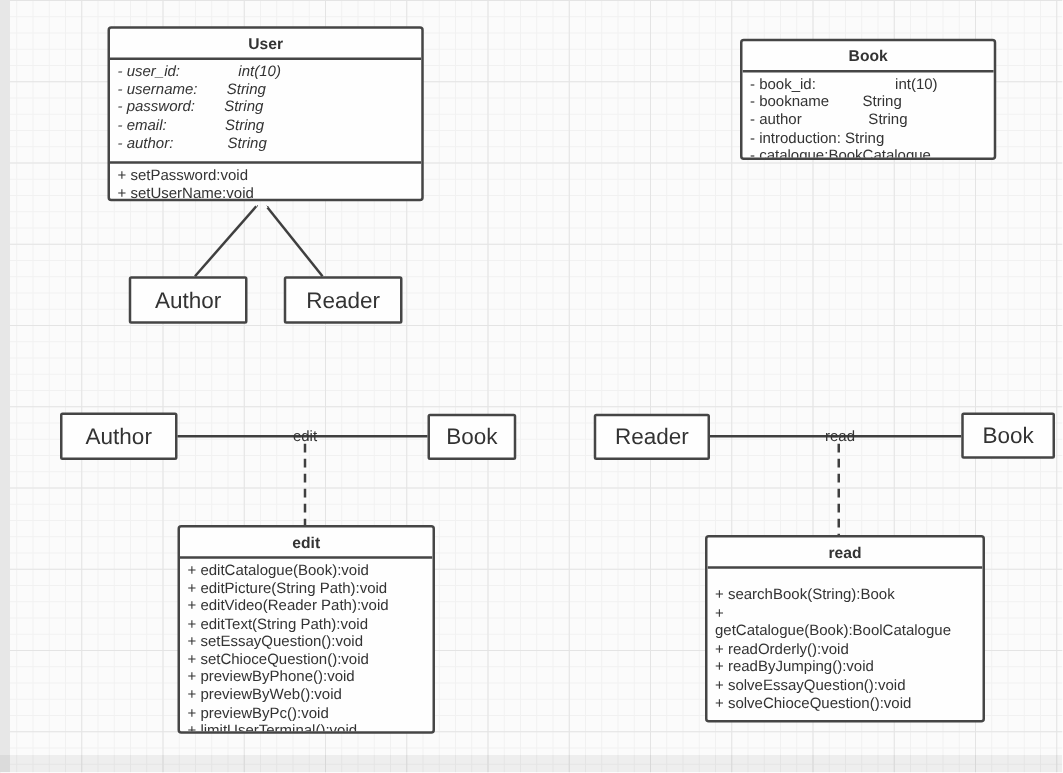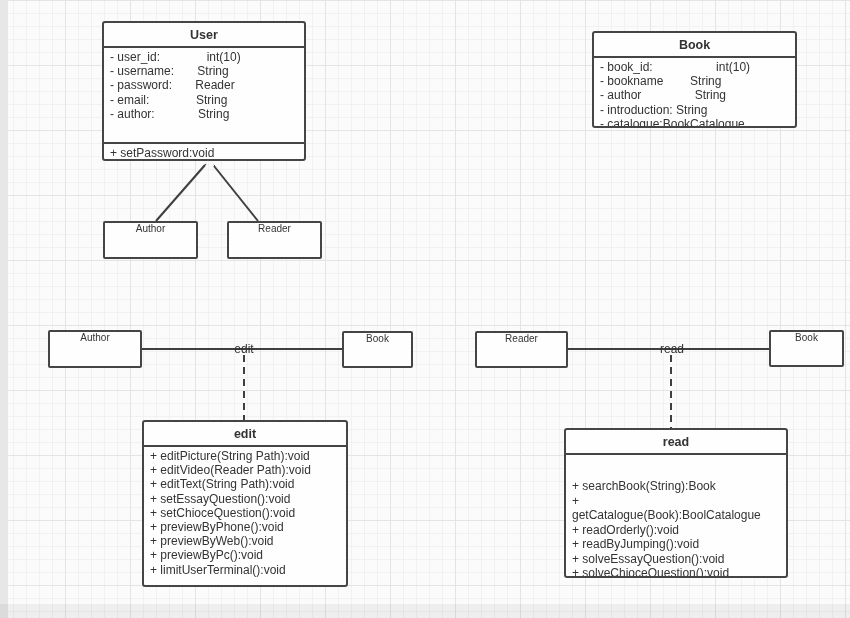--- a/index.html
+++ b/index.html
@@ -16,32 +16,32 @@
   }
   .left-edge{position:absolute;left:0;top:0;width:8px;height:100%;background:#e7e7e7;}
   .bottom-edge{position:absolute;left:0;bottom:0;width:100%;height:14px;background:rgba(0,0,0,0.05);}
   #edges{position:absolute;left:0;top:0;width:850px;height:618px;}
   .uml-class{
     position:absolute;background:#fefefe;border:2px solid #454545;border-radius:3px;
     box-sizing:border-box;color:#333;overflow:hidden;
   }
   .uml-title{font-weight:bold;text-align:center;font-size:12.5px;padding:5px 0 4px;border-bottom:2px solid #454545;}
   .uml-section{padding:2px 0 0 6px;}
-  .uml-attrs{border-bottom:2px solid #454545;padding-bottom:21px;}
+  .uml-attrs{border-bottom:2px solid #454545;padding-bottom:8px;font-style:italic;}
   .row{white-space:pre;font-size:12px;line-height:14.2px;color:#333;}
   .uml-node{
     position:absolute;background:#fefefe;border:2px solid #454545;border-radius:2px;
-    box-sizing:border-box;display:flex;align-items:flex-start;justify-content:center;
-    font-size:10px;color:#333;
+    box-sizing:border-box;display:flex;align-items:center;justify-content:center;
+    font-size:18px;color:#333;
   }
   .edge-label{
     position:absolute;transform:translate(-50%,-50%);font-size:12px;color:#333;
     padding:0 2px;
   }
-  #read-methods{padding-top:24px;}
+  #read-methods{padding-top:13px;}
   #read-methods .row{line-height:14.5px;}
 </style>
 </head>
 <body>
 
 <div id="app">
 
   <svg id="edges" width="850" height="618" viewBox="0 0 850 618">
     <defs>
       <marker id="openArrow" markerWidth="14" markerHeight="12" refX="0" refY="0" orient="auto" markerUnits="userSpaceOnUse">
@@ -49,26 +49,26 @@
       </marker>
     </defs>
     <line x1="156" y1="221" x2="205" y2="165" stroke="#3f3f3f" stroke-width="2" marker-end="url(#openArrow)"></line>
     <line x1="258" y1="221" x2="214" y2="166" stroke="#3f3f3f" stroke-width="2" marker-end="url(#openArrow)"></line>
     <line x1="142" y1="349" x2="342" y2="349" stroke="#3f3f3f" stroke-width="2"></line>
     <line x1="244" y1="355" x2="244" y2="421" stroke="#3f3f3f" stroke-width="2" stroke-dasharray="7 5"></line>
     <line x1="568" y1="349" x2="769" y2="349" stroke="#3f3f3f" stroke-width="2"></line>
     <line x1="671" y1="355" x2="671" y2="429" stroke="#3f3f3f" stroke-width="2" stroke-dasharray="7 5"></line>
   </svg>
 
-  <div class="uml-class" style="left:102px;top:21px;width:204px;height:140px;">
+  <div class="uml-class" style="left:86px;top:21px;width:253px;height:140px;">
     <div class="uml-title">User</div>
     <div class="uml-section uml-attrs">
       <div class="row">- user_id:              int(10)</div>
       <div class="row">- username:       String</div>
-      <div class="row">- password:       Reader</div>
+      <div class="row">- password:       String</div>
       <div class="row">- email:              String</div>
       <div class="row">- author:             String</div>
     </div>
     <div class="uml-section">
       <div class="row">+ setPassword:void</div>
       <div class="row">+ setUserName:void</div>
     </div>
   </div>
 
   <div class="uml-class" style="left:592px;top:31px;width:205px;height:97px;">
@@ -101,20 +101,21 @@
     <span>Reader</span>
   </div>
   <div class="uml-node" style="left:769px;top:330px;width:75px;height:37px;">
     <span>Book</span>
   </div>
   <div class="edge-label" style="left:672px;top:349px;">read</div>
 
   <div class="uml-class" style="left:142px;top:420px;width:206px;height:167px;">
     <div class="uml-title">edit</div>
     <div class="uml-section">
+      <div class="row">+ editCatalogue(Book):void</div>
       <div class="row">+ editPicture(String Path):void</div>
       <div class="row">+ editVideo(Reader Path):void</div>
       <div class="row">+ editText(String Path):void</div>
       <div class="row">+ setEssayQuestion():void</div>
       <div class="row">+ setChioceQuestion():void</div>
       <div class="row">+ previewByPhone():void</div>
       <div class="row">+ previewByWeb():void</div>
       <div class="row">+ previewByPc():void</div>
       <div class="row">+ limitUserTerminal():void</div>
     </div>

